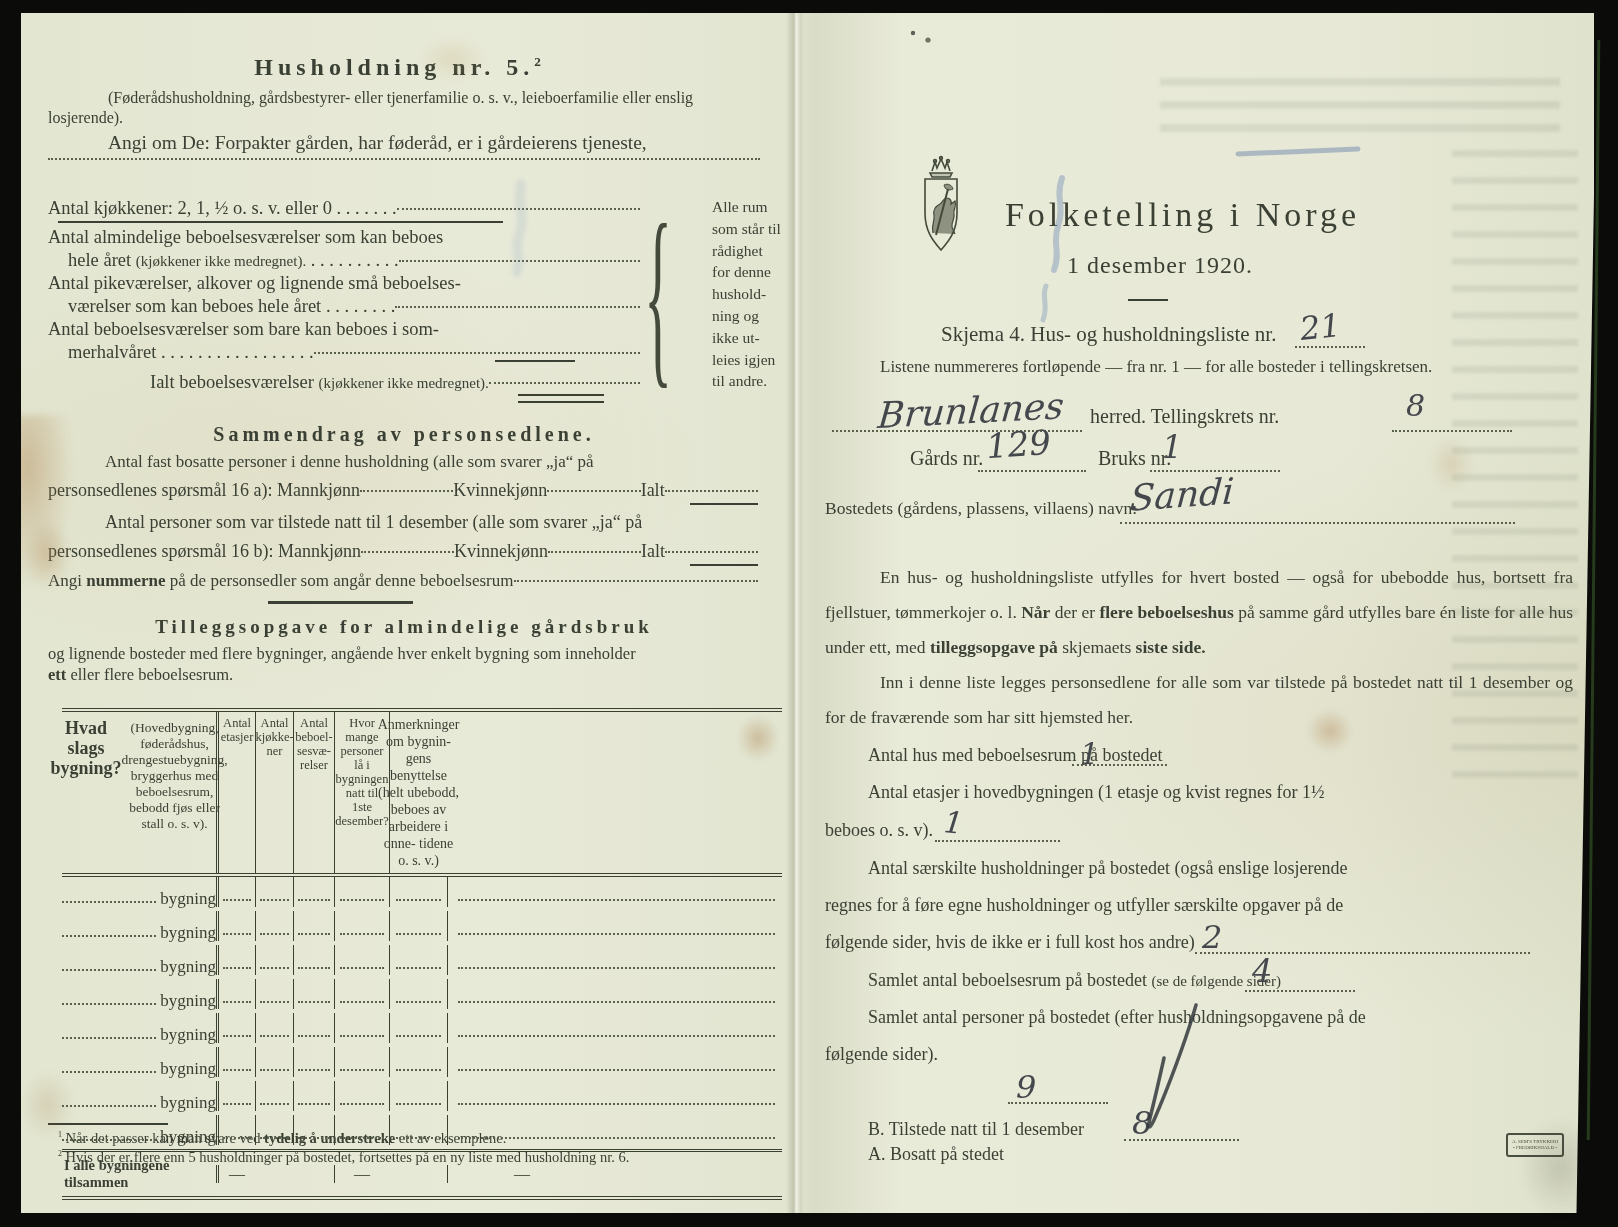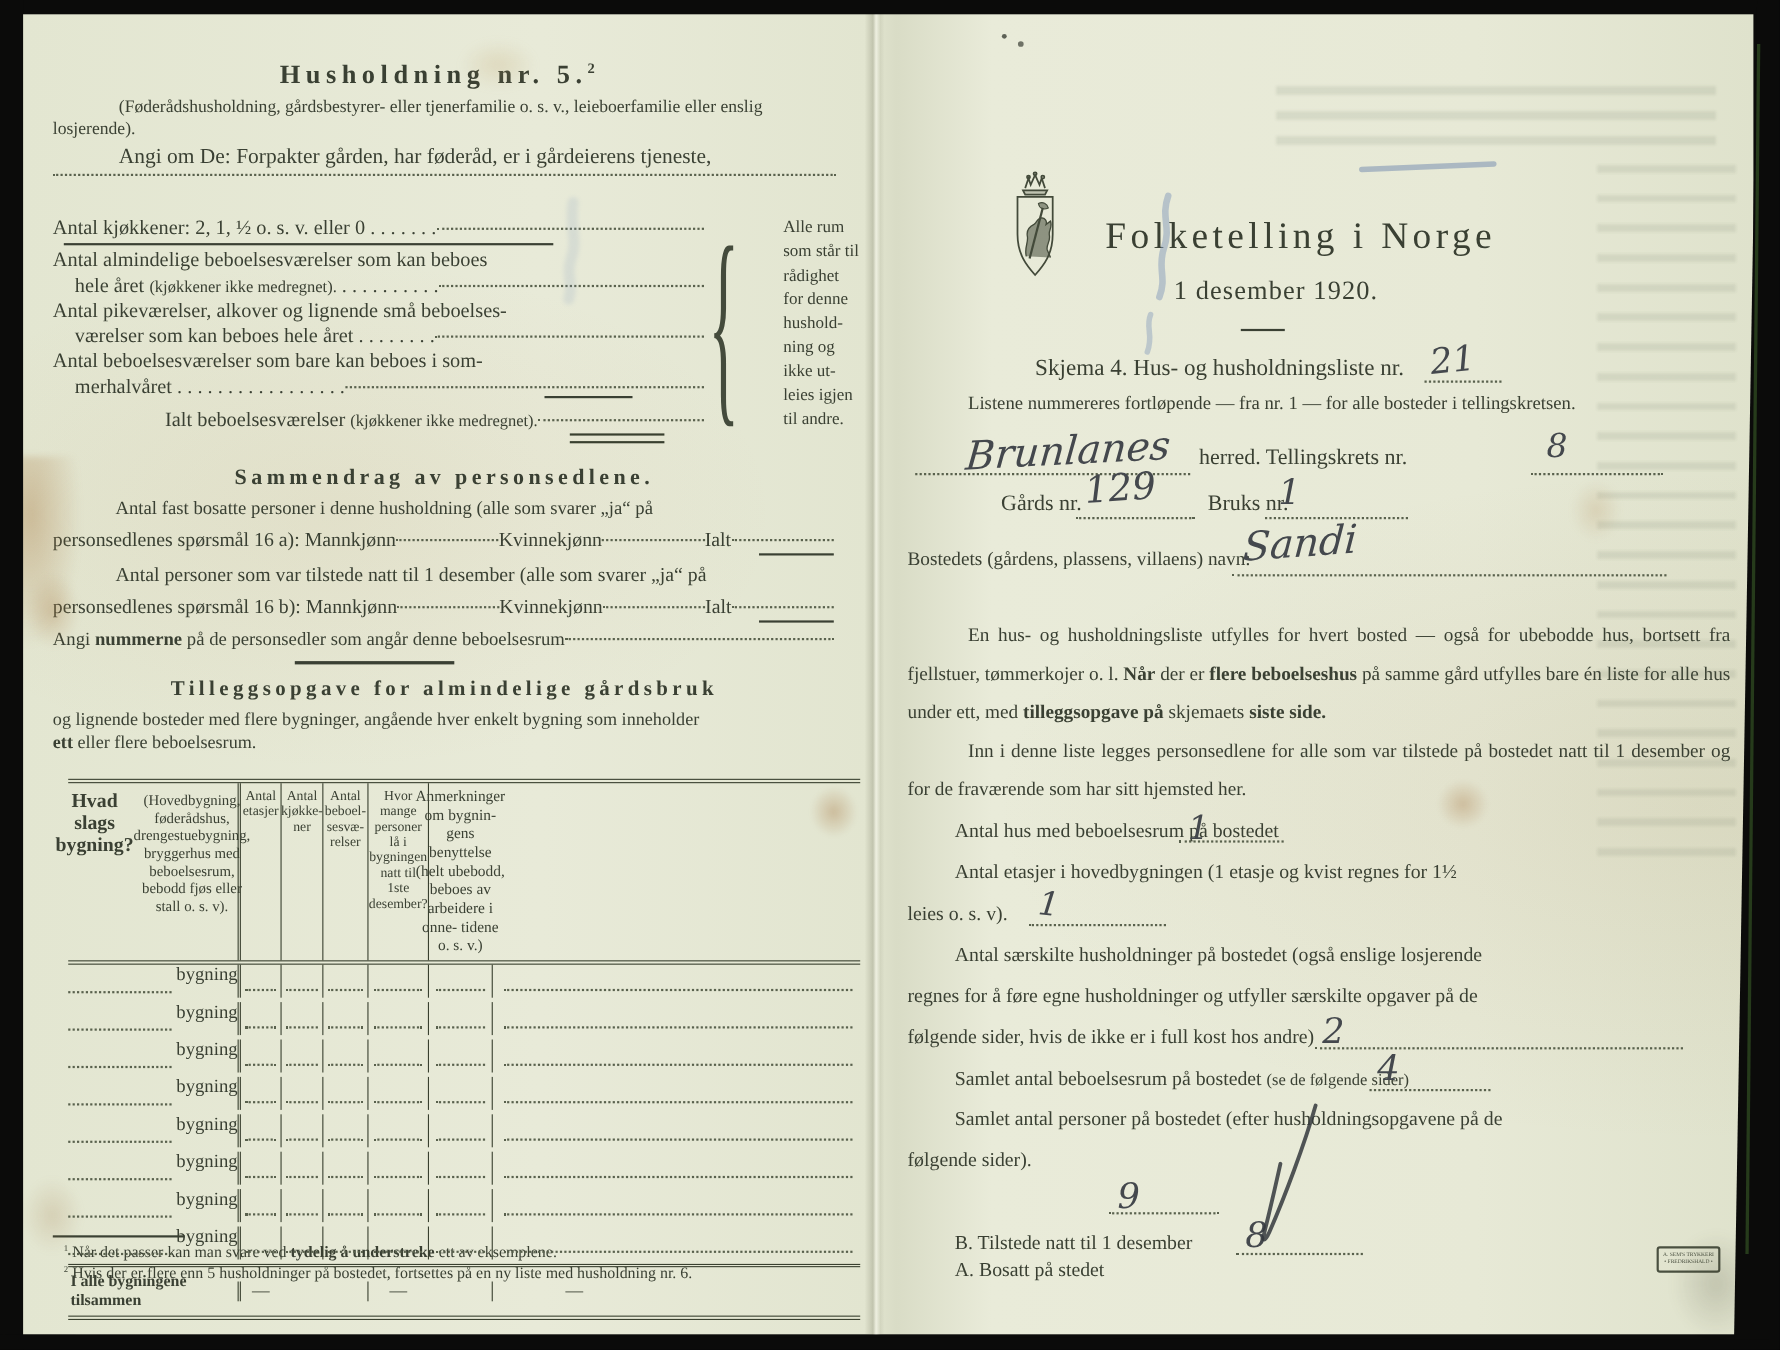--- a/index.html
+++ b/index.html
@@ -36,21 +36,21 @@
   .stain{pointer-events:none;z-index:3;}
   
   #tbl{left:62px;top:708px;width:720px;border-top:4px double #39402f;border-bottom:4px double #39402f;font-size:13px;z-index:5;}
   .trow{display:grid;grid-template-columns:154px 39px 38px 41px 55px 58px 335px;}
   .hcell{border-left:1px solid #39402f;padding:4px 1px;text-align:center;display:flex;flex-direction:row;justify-content:center;line-height:14px;font-size:12.5px;}
   .hc1{border-left:none;text-align:center;padding:6px 4px;}
   .dbl{border-left:3px double #39402f !important;}
   #thead{border-bottom:4px double #39402f;min-height:108px;}
   .dcell{border-left:1px solid #39402f;height:30px;position:relative;}
   .dcell .cd{position:absolute;left:10%;right:10%;bottom:6px;border-bottom:2px dotted #59614d;}
-  .c1{border-left:none;display:flex;padding-bottom:4px;}
+  .c1{border-left:none;display:flex;align-items:flex-end;padding-bottom:4px;}
   .c1 .lead{margin-right:4px;}
   .bw{font-size:17px;line-height:17px;}
   #trow-total{border-top:3px double #39402f;min-height:44px;align-items:center;}
   .tdash{border-left:1px solid #39402f;display:flex;align-items:center;justify-content:center;font-size:16px;}
   svg{overflow:visible;}
 </style>
 </head>
 <body>
 
 <div id="canvas">
@@ -425,21 +425,21 @@
     <div class="a" style="left:825px;top:560px;width:748px;font-size:17.5px;line-height:35px;text-align:justify;text-indent:55px;">
       <span>En hus- og husholdningsliste utfylles for hvert bosted — også for ubebodde hus, bortsett fra fjellstuer, tømmerkojer o. l.  </span><span class="b">Når</span><span> der er </span><span class="b">flere beboelseshus</span><span> på samme gård utfylles bare én liste for alle hus under ett, med </span><span class="b">tilleggsopgave på</span><span> skjemaets </span><span class="b">siste side.</span>
     </div>
     <div class="a" style="left:825px;top:665px;width:748px;font-size:17.5px;line-height:35px;text-align:justify;text-indent:55px;">Inn i denne liste legges personsedlene for alle som var tilstede på bostedet natt til 1 desember og for de fraværende som har sitt hjemsted her.</div>
 
     <div class="a ln" style="left:868px;top:745px;font-size:18px;">Antal hus med beboelsesrum på bostedet</div>
     <div class="a hw" style="left:1080px;top:736px;font-size:30px;">1</div>
     <div class="a dl" style="left:1072px;top:746px;width:95px;height:18px;"></div>
 
     <div class="a ln" style="left:868px;top:782px;font-size:18px;">Antal etasjer i hovedbygningen (1 etasje og kvist regnes for 1½</div>
-    <div class="a ln" style="left:825px;top:820px;font-size:18px;">leies o. s. v).</div>
+    <div class="a ln" style="left:825px;top:820px;font-size:18px;">beboes o. s. v).</div>
     <div class="a hw" style="left:944px;top:805px;font-size:30px;transform:rotate(6deg);">1</div>
     <div class="a dl" style="left:935px;top:822px;width:125px;height:18px;"></div>
 
     <div class="a ln" style="left:868px;top:858px;font-size:18px;">Antal særskilte husholdninger på bostedet (også enslige losjerende</div>
     <div class="a ln" style="left:825px;top:895px;font-size:18px;">regnes for å føre egne husholdninger og utfyller særskilte opgaver på de</div>
     <div class="a ln" style="left:825px;top:932px;font-size:18px;">følgende sider, hvis de ikke er i full kost hos andre)</div>
     <div class="a hw" style="left:1202px;top:918px;font-size:32px;">2</div>
     <div class="a dl" style="left:1195px;top:934px;width:335px;height:18px;"></div>
 
     <div class="a ln" style="left:868px;top:970px;font-size:18px;">

